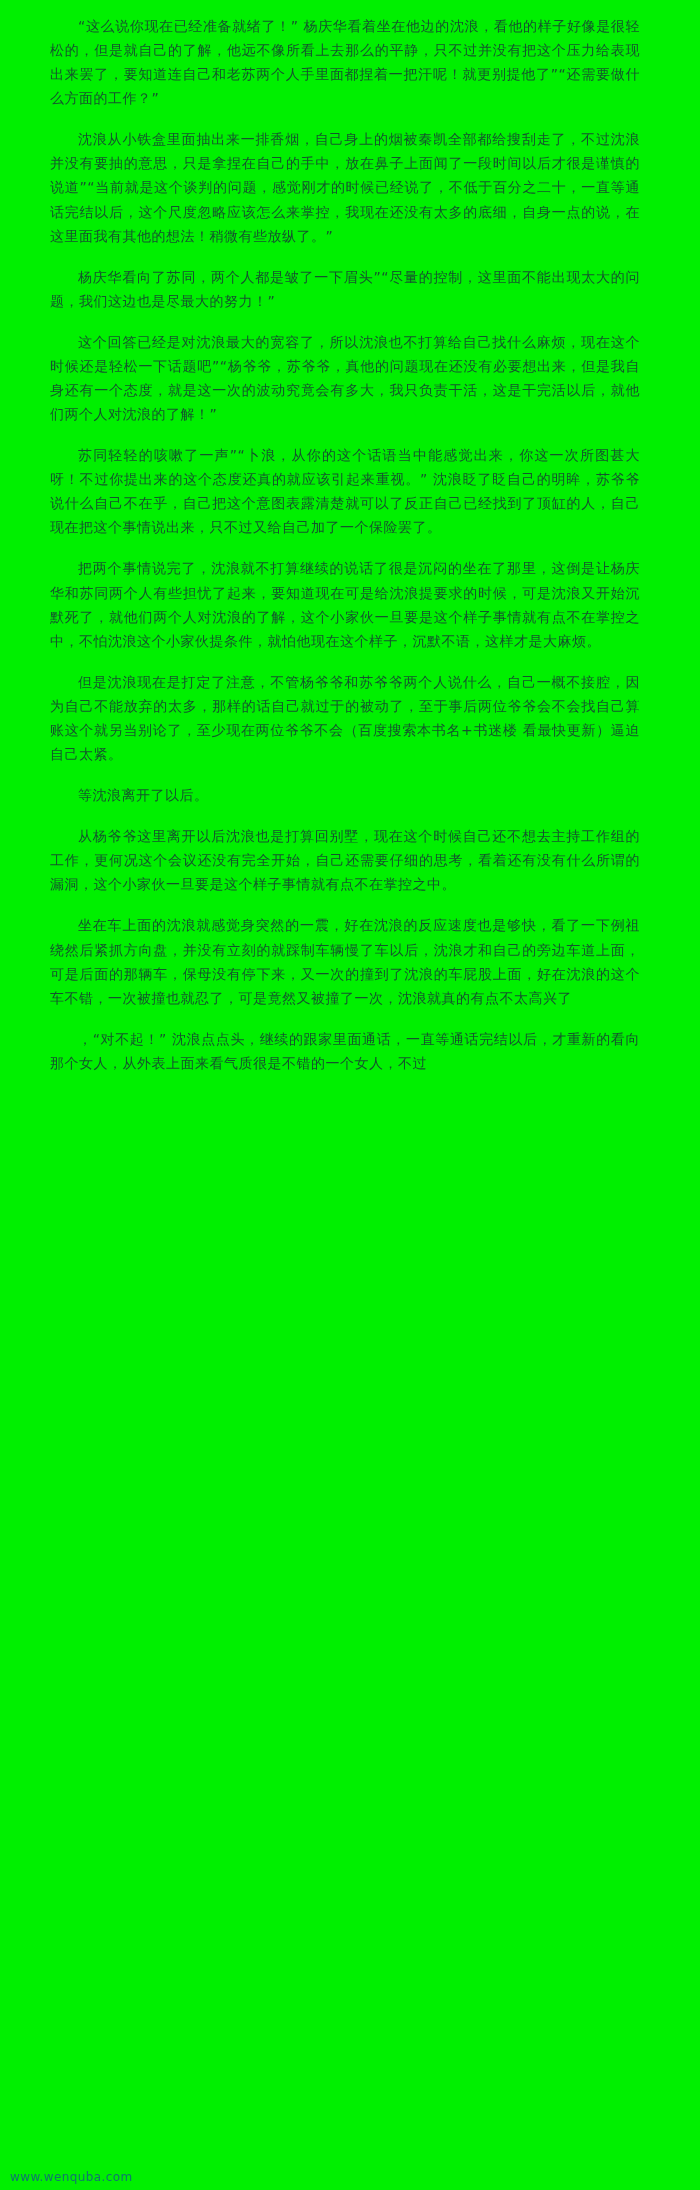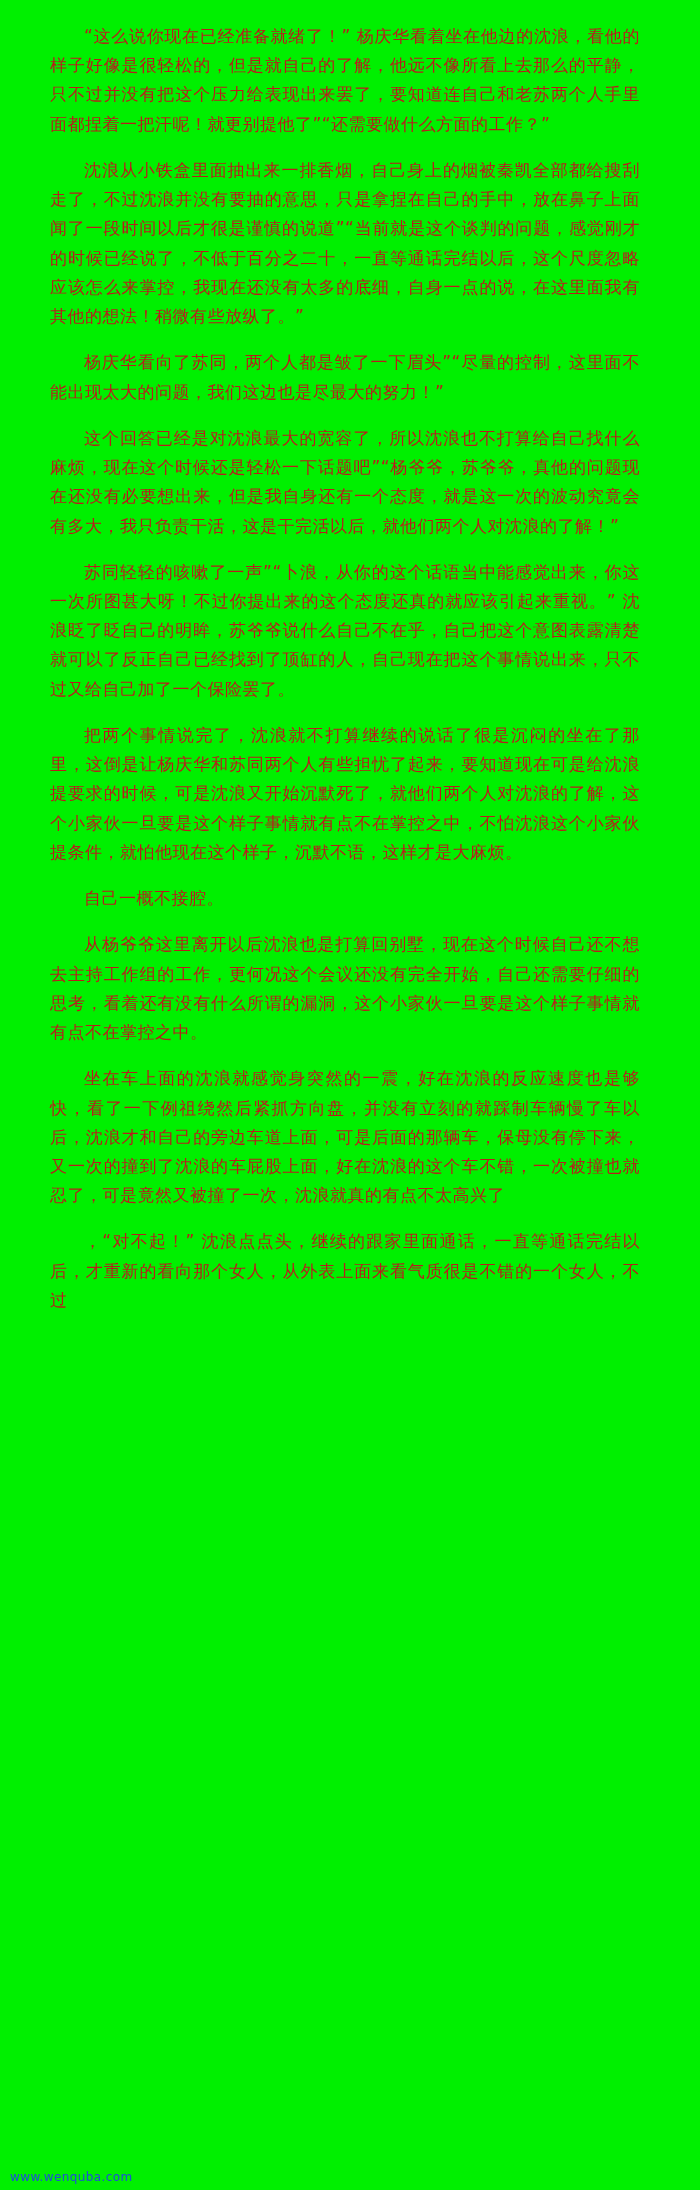--- a/index.html
+++ b/index.html
@@ -14,52 +14,52 @@
   }
   .page {
     position: relative;
     width: 700px;
     min-height: 2190px;
     box-sizing: border-box;
     padding: 14px 60px 40px 50px;
     background: #00f000;
   }
   .content {
-    color: #b91c1c;
-    font-size: 17px;
+    color: #14532d;
+    font-size: 14px;
     line-height: 1.72;
     letter-spacing: 0.5px;
     text-align: justify;
     text-justify: inter-ideograph;
-    margin-top: 8px;
   }
   .content p {
     margin: 0 0 17px 0;
     text-indent: 2em;
   }
   .footer {
     position: absolute;
     left: 10px;
     bottom: 6px;
     font-size: 12px;
-    color: #1d4ed8;
+    color: #0f766e;
     letter-spacing: 0.4px;
     font-family: "DejaVu Sans", "Liberation Sans", sans-serif;
   }
 </style>
 </head>
 <body>
 
 <div class="page">
   <div class="content">
     <p>“这么说你现在已经准备就绪了！” 杨庆华看着坐在他边的沈浪，看他的样子好像是很轻松的，但是就自己的了解，他远不像所看上去那么的平静，只不过并没有把这个压力给表现出来罢了，要知道连自己和老苏两个人手里面都捏着一把汗呢！就更别提他了”“还需要做什么方面的工作？”</p>
     <p>沈浪从小铁盒里面抽出来一排香烟，自己身上的烟被秦凯全部都给搜刮走了，不过沈浪并没有要抽的意思，只是拿捏在自己的手中，放在鼻子上面闻了一段时间以后才很是谨慎的说道”“当前就是这个谈判的问题，感觉刚才的时候已经说了，不低于百分之二十，一直等通话完结以后，这个尺度忽略应该怎么来掌控，我现在还没有太多的底细，自身一点的说，在这里面我有其他的想法！稍微有些放纵了。”</p>
     <p>杨庆华看向了苏同，两个人都是皱了一下眉头”“尽量的控制，这里面不能出现太大的问题，我们这边也是尽最大的努力！”</p>
     <p>这个回答已经是对沈浪最大的宽容了，所以沈浪也不打算给自己找什么麻烦，现在这个时候还是轻松一下话题吧”“杨爷爷，苏爷爷，真他的问题现在还没有必要想出来，但是我自身还有一个态度，就是这一次的波动究竟会有多大，我只负责干活，这是干完活以后，就他们两个人对沈浪的了解！”</p>
     <p>苏同轻轻的咳嗽了一声”“卜浪，从你的这个话语当中能感觉出来，你这一次所图甚大呀！不过你提出来的这个态度还真的就应该引起来重视。” 沈浪眨了眨自己的明眸，苏爷爷说什么自己不在乎，自己把这个意图表露清楚就可以了反正自己已经找到了顶缸的人，自己现在把这个事情说出来，只不过又给自己加了一个保险罢了。</p>
     <p>把两个事情说完了，沈浪就不打算继续的说话了很是沉闷的坐在了那里，这倒是让杨庆华和苏同两个人有些担忧了起来，要知道现在可是给沈浪提要求的时候，可是沈浪又开始沉默死了，就他们两个人对沈浪的了解，这个小家伙一旦要是这个样子事情就有点不在掌控之中，不怕沈浪这个小家伙提条件，就怕他现在这个样子，沉默不语，这样才是大麻烦。</p>
-    <p>自己一概不接腔。</p>
+    <p>但是沈浪现在是打定了注意，不管杨爷爷和苏爷爷两个人说什么，自己一概不接腔，因为自己不能放弃的太多，那样的话自己就过于的被动了，至于事后两位爷爷会不会找自己算账这个就另当别论了，至少现在两位爷爷不会（百度搜索本书名+书迷楼 看最快更新）逼迫自己太紧。</p>
+    <p>等沈浪离开了以后。</p>
     <p>从杨爷爷这里离开以后沈浪也是打算回别墅，现在这个时候自己还不想去主持工作组的工作，更何况这个会议还没有完全开始，自己还需要仔细的思考，看着还有没有什么所谓的漏洞，这个小家伙一旦要是这个样子事情就有点不在掌控之中。</p>
     <p>坐在车上面的沈浪就感觉身突然的一震，好在沈浪的反应速度也是够快，看了一下例祖绕然后紧抓方向盘，并没有立刻的就踩制车辆慢了车以后，沈浪才和自己的旁边车道上面，可是后面的那辆车，保母没有停下来，又一次的撞到了沈浪的车屁股上面，好在沈浪的这个车不错，一次被撞也就忍了，可是竟然又被撞了一次，沈浪就真的有点不太高兴了</p>
     <p>，“对不起！” 沈浪点点头，继续的跟家里面通话，一直等通话完结以后，才重新的看向那个女人，从外表上面来看气质很是不错的一个女人，不过</p>
   </div>
   <div class="footer">www.wenquba.com</div>
 </div>
 
 </body></html>

